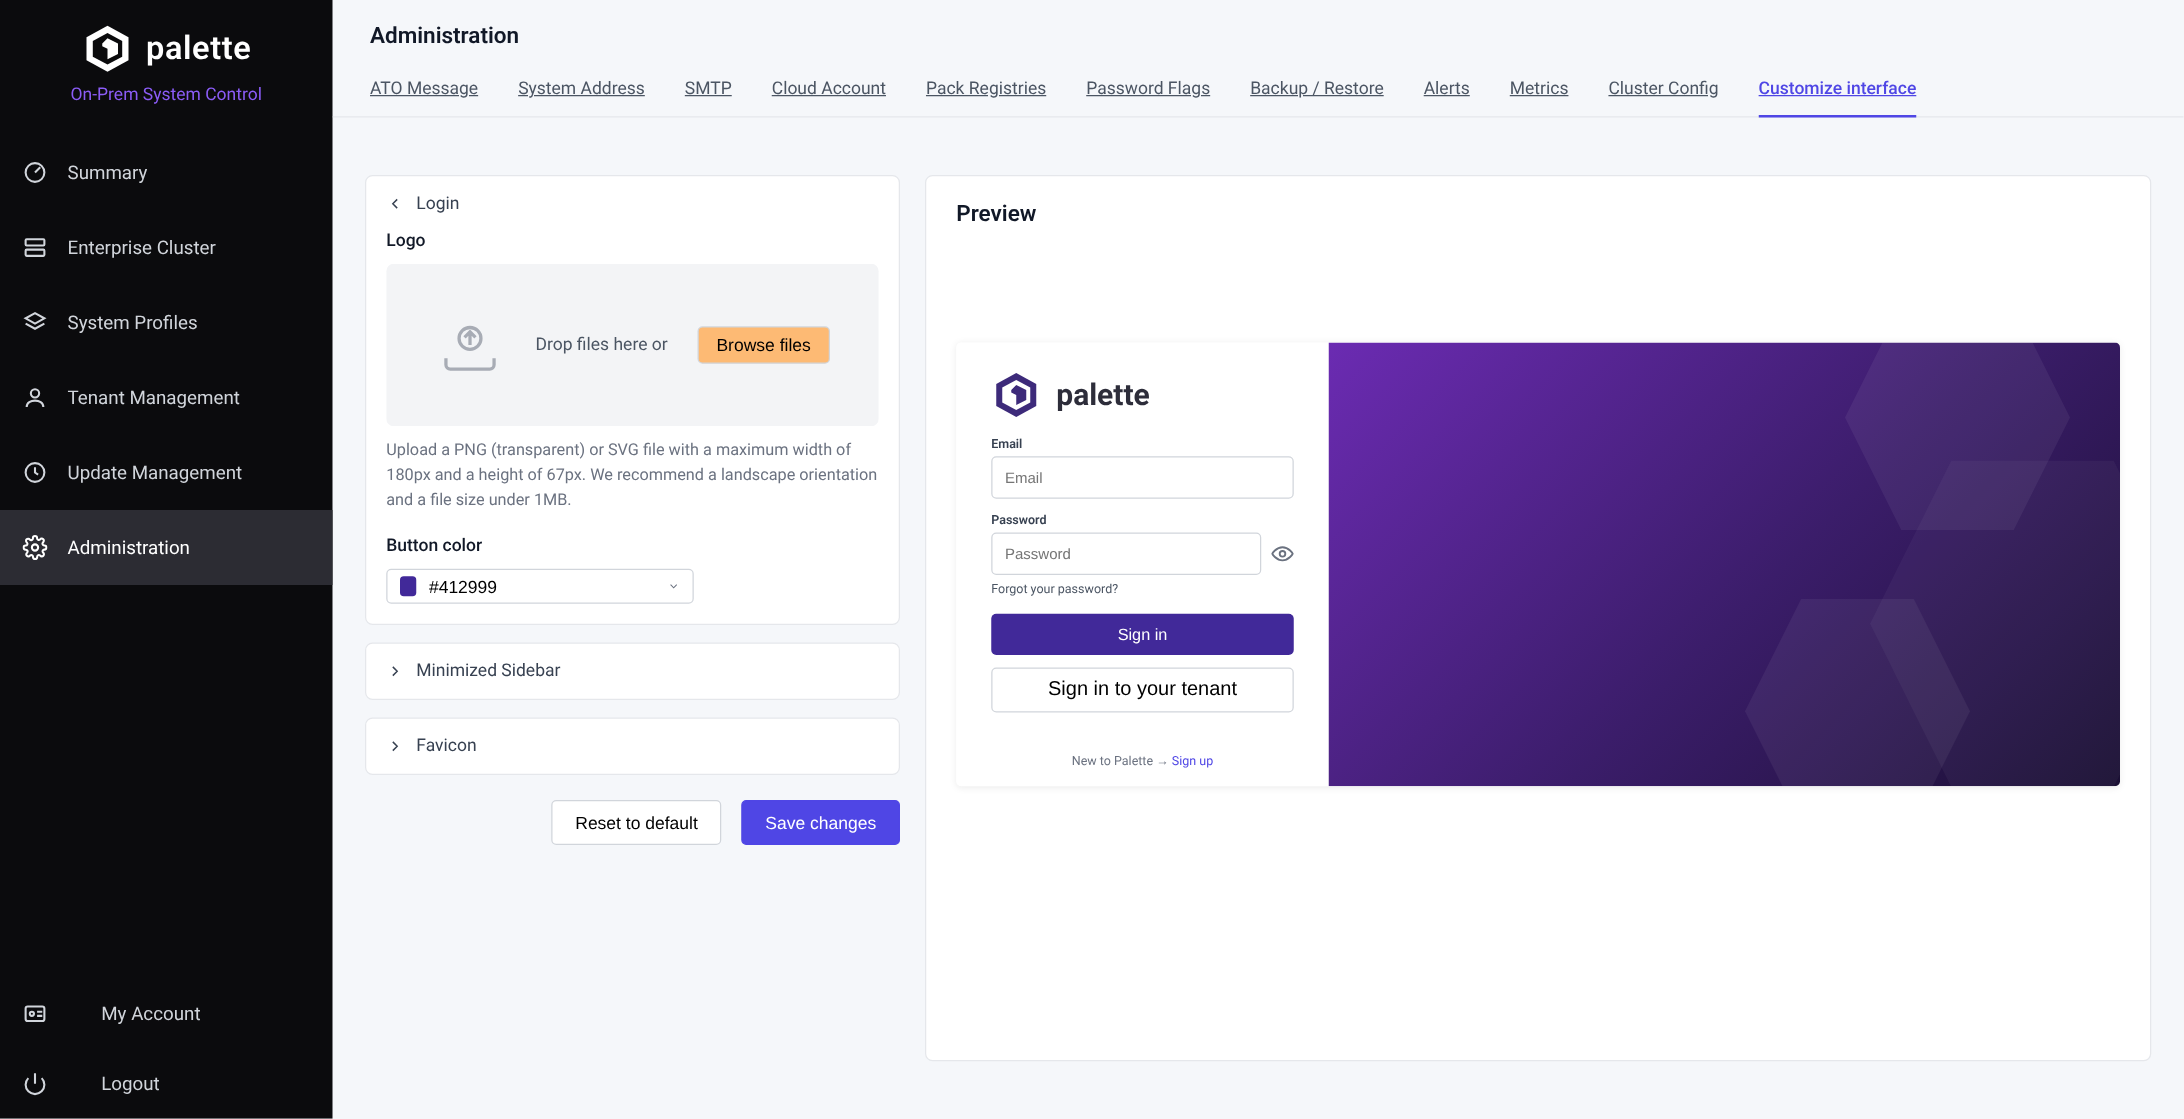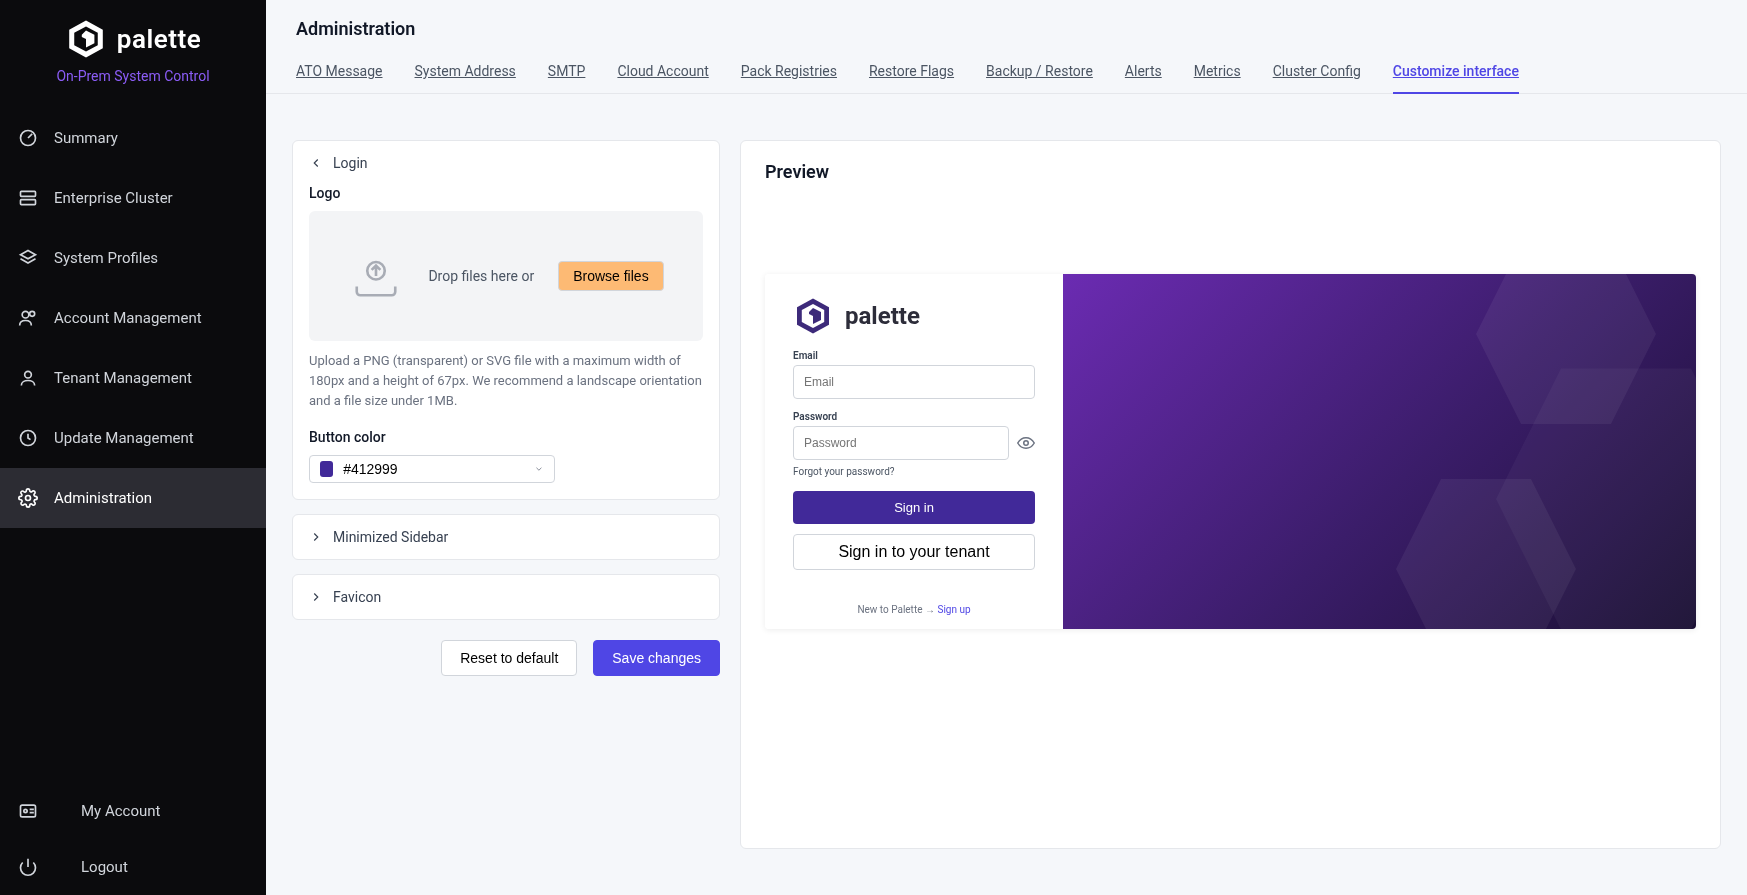--- a/index.html
+++ b/index.html
@@ -171,28 +171,20 @@
     </div>
     <div class="nav-item">
       <svg viewBox="0 0 24 24" fill="none" stroke="currentColor" stroke-width="2">
           <path d="M12 3l9 5-9 5-9-5 9-5z"></path>
           <path d="M3 13l9 5 9-5"></path>
         </svg>
       <span>System Profiles</span>
     </div>
     <div class="nav-item">
       <svg viewBox="0 0 24 24" fill="none" stroke="currentColor" stroke-width="2">
-          <circle cx="9" cy="8" r="4"></circle>
-          <path d="M2 21c0-4 3-6 7-6s7 2 7 6"></path>
-          <circle cx="17" cy="7" r="3"></circle>
-        </svg>
-      <span>Account Management</span>
-    </div>
-    <div class="nav-item">
-      <svg viewBox="0 0 24 24" fill="none" stroke="currentColor" stroke-width="2">
           <circle cx="12" cy="8" r="4"></circle>
           <path d="M4 21c0-4 4-6 8-6s8 2 8 6"></path>
         </svg>
       <span>Tenant Management</span>
     </div>
     <div class="nav-item">
       <svg viewBox="0 0 24 24" fill="none" stroke="currentColor" stroke-width="2">
           <circle cx="12" cy="12" r="9"></circle>
           <path d="M12 7v5l3 2"></path>
         </svg>
@@ -230,21 +222,21 @@
 
 <main class="main">
   <div class="page-header">Administration</div>
 
   <div class="tabs">
     <div class="tab"><span>ATO Message</span></div>
     <div class="tab"><span>System Address</span></div>
     <div class="tab"><span>SMTP</span></div>
     <div class="tab"><span>Cloud Account</span></div>
     <div class="tab"><span>Pack Registries</span></div>
-    <div class="tab"><span>Restore Flags</span></div>
+    <div class="tab"><span>Password Flags</span></div>
     <div class="tab"><span>Backup / Restore</span></div>
     <div class="tab"><span>Alerts</span></div>
     <div class="tab"><span>Metrics</span></div>
     <div class="tab"><span>Cluster Config</span></div>
     <div class="tab active"><span>Customize interface</span></div>
   </div>
 
   <div class="content">
 
     <div class="left-col">

